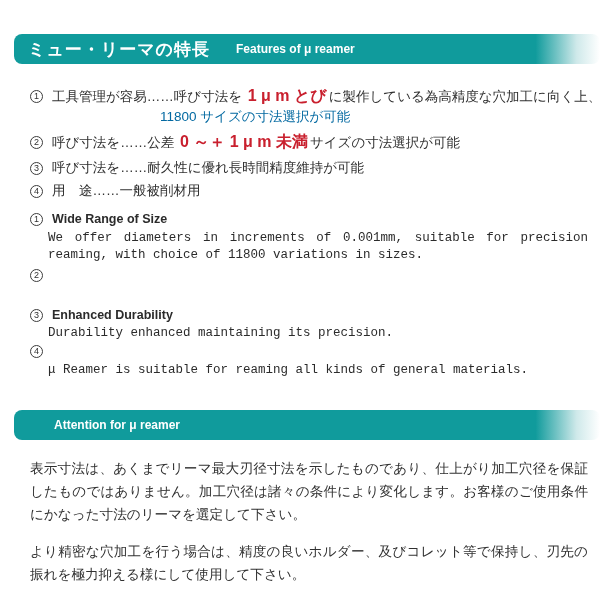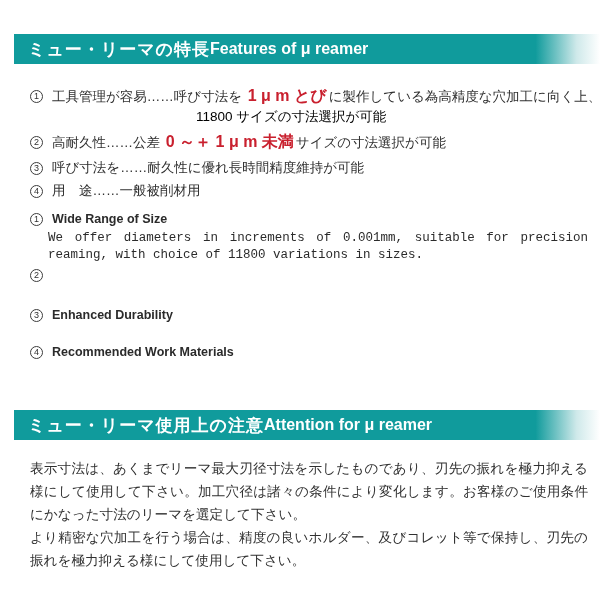--- a/index.html
+++ b/index.html
@@ -4,57 +4,57 @@
 <style>
   html,body{margin:0;padding:0;background:#ffffff;}
   #page{
     position:relative;width:600px;height:600px;background:#ffffff;overflow:hidden;
     font-family:"Liberation Sans","DejaVu Sans",sans-serif;color:#303030;
   }
   
   .bar{
     position:absolute;left:14px;width:586px;height:30px;
     background:linear-gradient(90deg,#109b9c 0%,#109b9c 89%,#cfe9ea 96%,#ffffff 100%);
-    display:flex;align-items:center;padding-left:14px;box-sizing:border-box;
+    display:flex;align-items:center;padding-left:14px;box-sizing:border-box;border-radius:8px;
   }
   .bar-title-ja{color:#ffffff;font-weight:bold;font-size:17px;letter-spacing:1px;white-space:nowrap;}
-  .bar-title-en{color:#ffffff;font-weight:bold;font-size:16px;white-space:nowrap;}
+  .bar-title-en{color:#ffffff;font-weight:bold;font-size:12px;margin-left:26px;white-space:nowrap;}
   #bar1{top:34px;}
   #bar2{top:410px;}
   
   .circ{
     display:inline-flex;align-items:center;justify-content:center;
     width:13px;height:13px;border:1.3px solid #3c3c3c;border-radius:50%;
     font-size:9px;line-height:13px;color:#303030;margin-right:9px;
     vertical-align:1px;flex:none;box-sizing:border-box;
   }
   
   .ja-item{
     position:absolute;left:30px;font-size:13.5px;line-height:20px;
     white-space:nowrap;color:#303030;display:flex;align-items:center;
   }
   .red{color:#c9202e;font-weight:bold;font-size:16px;padding:0 2px;}
-  .ja-line2{position:absolute;left:160px;font-size:13.5px;color:#000000;white-space:nowrap;margin-left:36px;}
+  .ja-line2{position:absolute;left:160px;font-size:13.5px;color:#0369a1;white-space:nowrap;}
   
   .en-title{
     position:absolute;left:30px;font-size:12.5px;font-weight:bold;color:#2b2b2b;
     display:flex;align-items:center;white-space:nowrap;
   }
   .en-title .circ{font-weight:normal;}
   .en-body{
     position:absolute;left:48px;width:540px;font-size:12.5px;line-height:17px;
     color:#2b2b2b;text-align:justify;font-family:Liberation Mono, monospace;
   }
   
   .para{
     position:absolute;left:30px;width:558px;font-size:13.6px;line-height:23px;
     color:#303030;text-align:justify;overflow-wrap:anywhere;
   }
   #para1{top:457px;}
-  #para2{top:526px;}
+  #para2{top:540px;}
 </style>
 </head>
 <body>
 
 <div id="page">
 
   <div class="bar" id="bar1">
     <span class="bar-title-ja">ミュー・リーマの特長</span>
     <span class="bar-title-en">Features of μ reamer</span>
   </div>
@@ -64,21 +64,21 @@
         <span>1</span>
       </span>
     <span><span>工具管理が容易……呼び寸法を </span><span class="red">1 μ m とび</span><span>に製作している為高精度な穴加工に向く上、</span></span>
   </div>
   <div class="ja-line2" style="top:108px">11800 サイズの寸法選択が可能</div>
 
   <div class="ja-item" style="top:132px">
     <span class="circ">
         <span>2</span>
       </span>
-    <span><span>高耐久性……公差 </span><span class="red">0 ～＋ 1 μ m 未満</span><span>サイズの寸法選択が可能</span></span>
+    <span><span>呼び寸法を……公差 </span><span class="red">0 ～＋ 1 μ m 未満</span><span>サイズの寸法選択が可能</span></span>
   </div>
 
   <div class="ja-item" style="top:158px">
     <span class="circ">
         <span>3</span>
       </span>
     <span>呼び寸法を……耐久性に優れ長時間精度維持が可能</span>
   </div>
 
   <div class="ja-item" style="top:181px">
@@ -101,29 +101,29 @@
         <span>2</span>
       </span>
   </div>
 
   <div class="en-title" style="top:308px">
     <span class="circ">
         <span>3</span>
       </span>
     <span>Enhanced Durability</span>
   </div>
+  <div class="en-body" style="top:325px">Durability enhanced maintaining its precision.</div>
 
   <div class="en-title" style="top:345px">
     <span class="circ">
         <span>4</span>
       </span>
-    <span>Recommended Work Materials</span>
   </div>
+  <div class="en-body" style="top:362px">μ Reamer is suitable for reaming all kinds of general materials.</div>
 
   <div class="bar" id="bar2">
-    <span class="bar-title-ja">ミュー・リーマ使用上の注意</span>
     <span class="bar-title-en">Attention for μ reamer</span>
   </div>
 
-  <div class="para" id="para1">表示寸法は、あくまでリーマ最大刃径寸法を示したものであり、刃先の振れを極力抑える様にして使用して下さい。加工穴径は諸々の条件により変化します。お客様のご使用条件にかなった寸法のリーマを選定して下さい。</div>
+  <div class="para" id="para1">表示寸法は、あくまでリーマ最大刃径寸法を示したものであり、仕上がり加工穴径を保証したものではありません。加工穴径は諸々の条件により変化します。お客様のご使用条件にかなった寸法のリーマを選定して下さい。</div>
   <div class="para" id="para2">より精密な穴加工を行う場合は、精度の良いホルダー、及びコレット等で保持し、刃先の振れを極力抑える様にして使用して下さい。</div>
 
 </div>
 
 </body></html>

